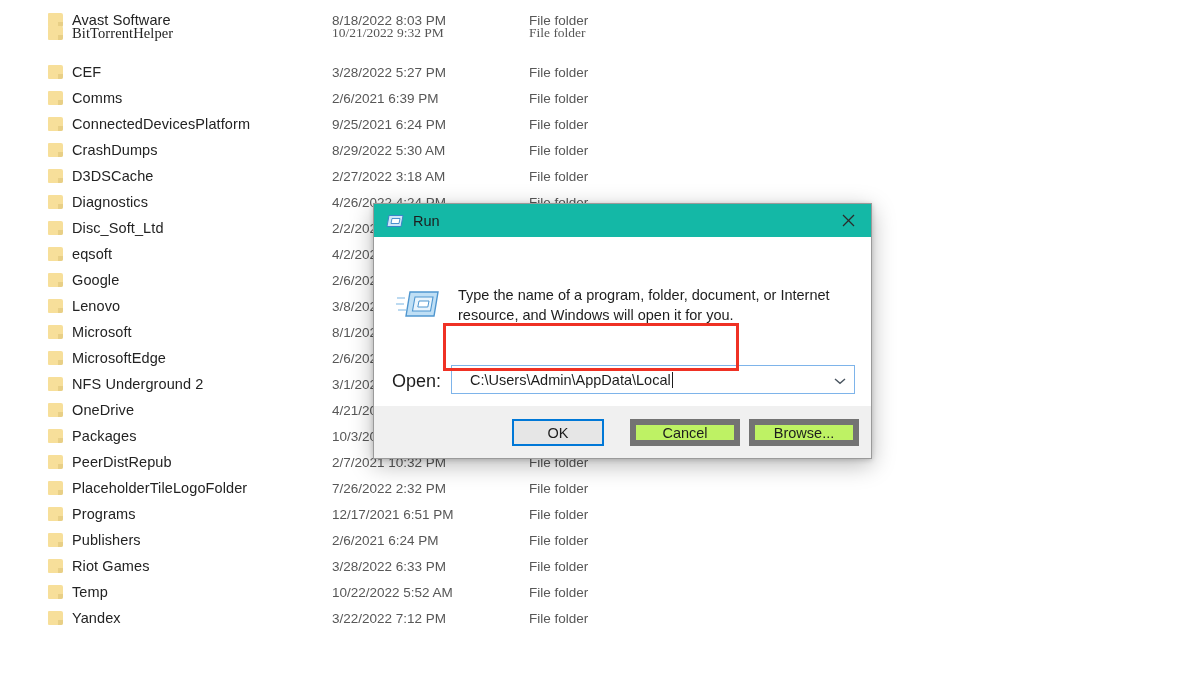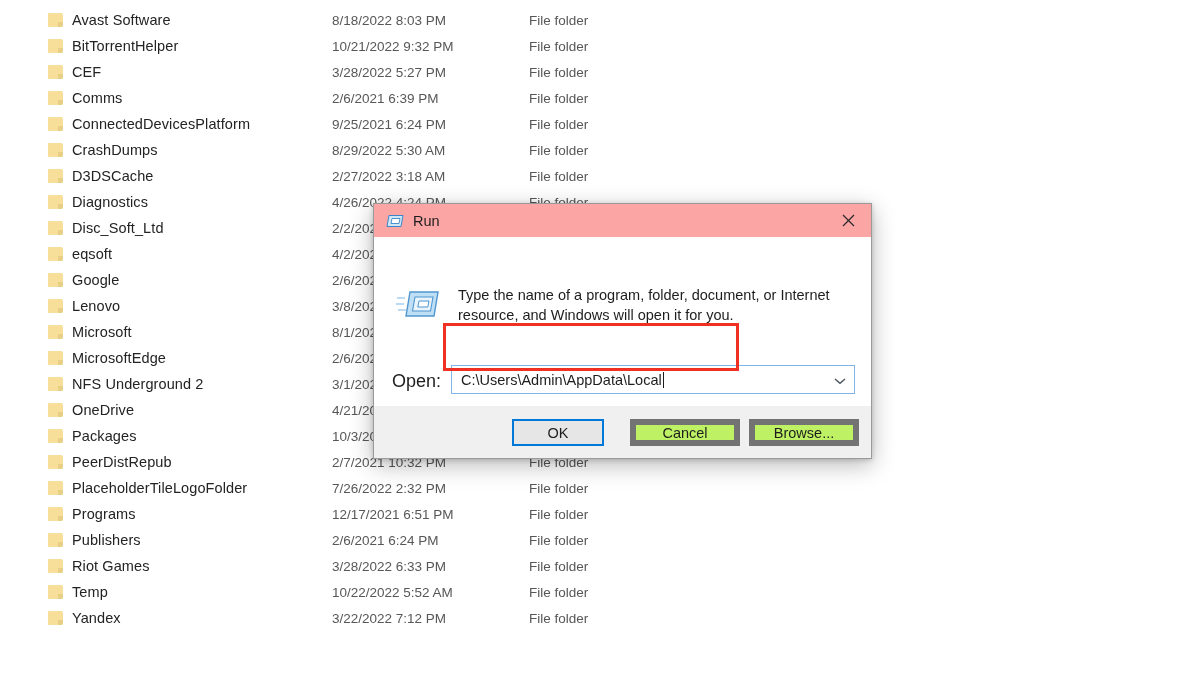--- a/index.html
+++ b/index.html
@@ -97,21 +97,21 @@
     width: 499px;
     height: 256px;
     background: #f0f0f0;
     border: 1px solid #9a9a9a;
     box-shadow: 0 6px 22px rgba(0,0,0,0.28), 0 1px 5px rgba(0,0,0,0.18);
     box-sizing: border-box;
   }
   #dialog-titlebar {
     position: relative;
     height: 33px;
-    background: #fca5a5;
+    background: #14b8a6;
     display: flex;
     align-items: center;
   }
   #titlebar-icon {
     margin-left: 12px;
     width: 18px;
     height: 16px;
     flex: none;
   }
   #titlebar-title {
@@ -177,20 +177,21 @@
     position: absolute;
     left: 77px;
     top: 0;
     width: 404px;
     height: 29px;
     border: 1px solid #7eb4ea;
     background: #ffffff;
     box-sizing: border-box;
     display: flex;
     align-items: center;
+    padding-left: 9px;
   }
   #open-input-text {
     margin-left: 9px;
     font-size: 14.5px;
     color: #1d1d1d;
     white-space: nowrap;
   }
   #text-caret {
     display: inline-block;
     width: 1px;
@@ -265,21 +266,21 @@
         <div class="cell-name">
           <span class="folder-icon">
             <span class="tab"></span>
             <span class="flap"></span>
           </span>
           <span class="label">Avast Software</span>
         </div>
         <div class="cell-date">8/18/2022 8:03 PM</div>
         <div class="cell-type">File folder</div>
       </div>
-      <div class="file-row" style="position: absolute; left: 0px; top: 33px; width: 1108px;">
+      <div class="file-row" style="position: absolute; left: 0px; top: 20px; width: 1108px; font-family: Liberation Serif, serif;">
         <div class="cell-name">
           <span class="folder-icon">
             <span class="tab"></span>
             <span class="flap"></span>
           </span>
           <span class="label">BitTorrentHelper</span>
         </div>
         <div class="cell-date">10/21/2022 9:32 PM</div>
         <div class="cell-type">File folder</div>
       </div>

